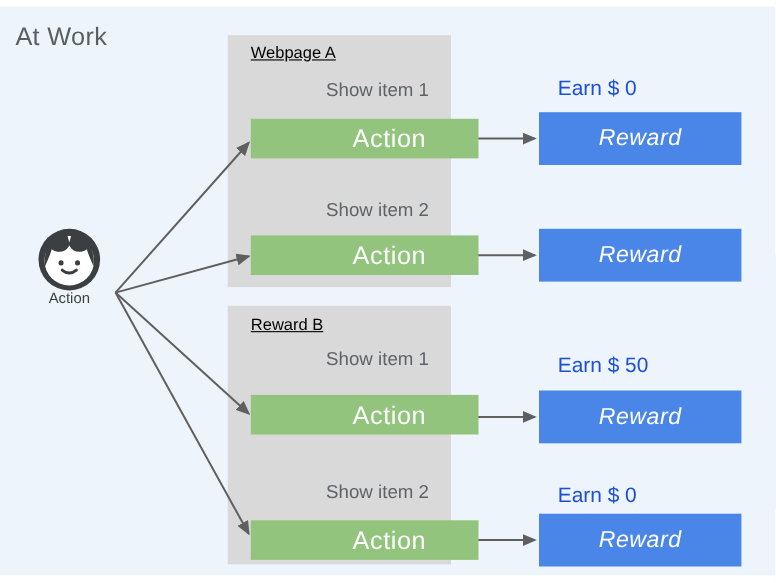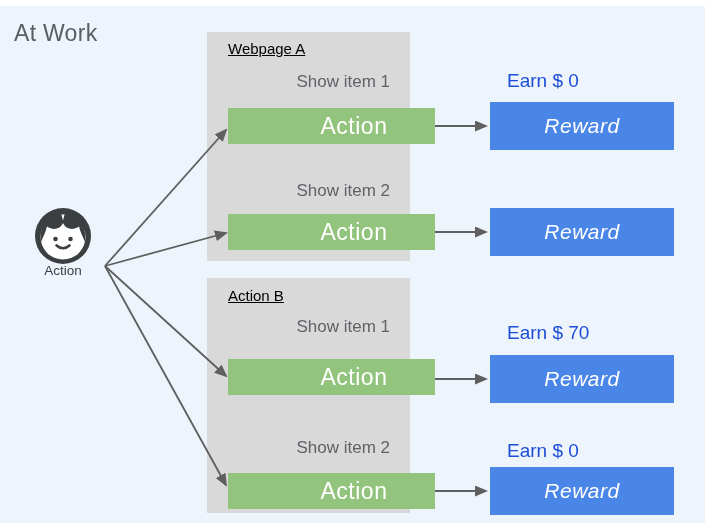--- a/index.html
+++ b/index.html
@@ -64,29 +64,29 @@
   </svg>
 
   <div class="webpage-box a"></div>
   <div class="webpage-label" style="top:40px">Webpage A</div>
   <div class="show-label" style="top:72px">Show item 1</div>
   <div class="action-box" style="top:108px">Action</div>
   <div class="show-label" style="top:181px">Show item 2</div>
   <div class="action-box" style="top:214px">Action</div>
 
   <div class="webpage-box b"></div>
-  <div class="webpage-label" style="top:287px">Action B</div>
+  <div class="webpage-label" style="top:287px">Reward B</div>
   <div class="show-label" style="top:317px">Show item 1</div>
   <div class="action-box" style="top:359px">Action</div>
   <div class="show-label" style="top:438px">Show item 2</div>
   <div class="action-box" style="top:473px">Action</div>
 
   <div class="earn-label" style="top:70px">Earn $ 0</div>
   <div class="reward-box" style="top:102px">Reward</div>
 
   <div class="reward-box" style="top:208px">Reward</div>
 
-  <div class="earn-label" style="top:322px">Earn $ 70</div>
+  <div class="earn-label" style="top:322px">Earn $ 50</div>
   <div class="reward-box" style="top:355px">Reward</div>
 
   <div class="earn-label" style="top:440px">Earn $ 0</div>
   <div class="reward-box" style="top:467px">Reward</div>
 </div>
 
 </body></html>

